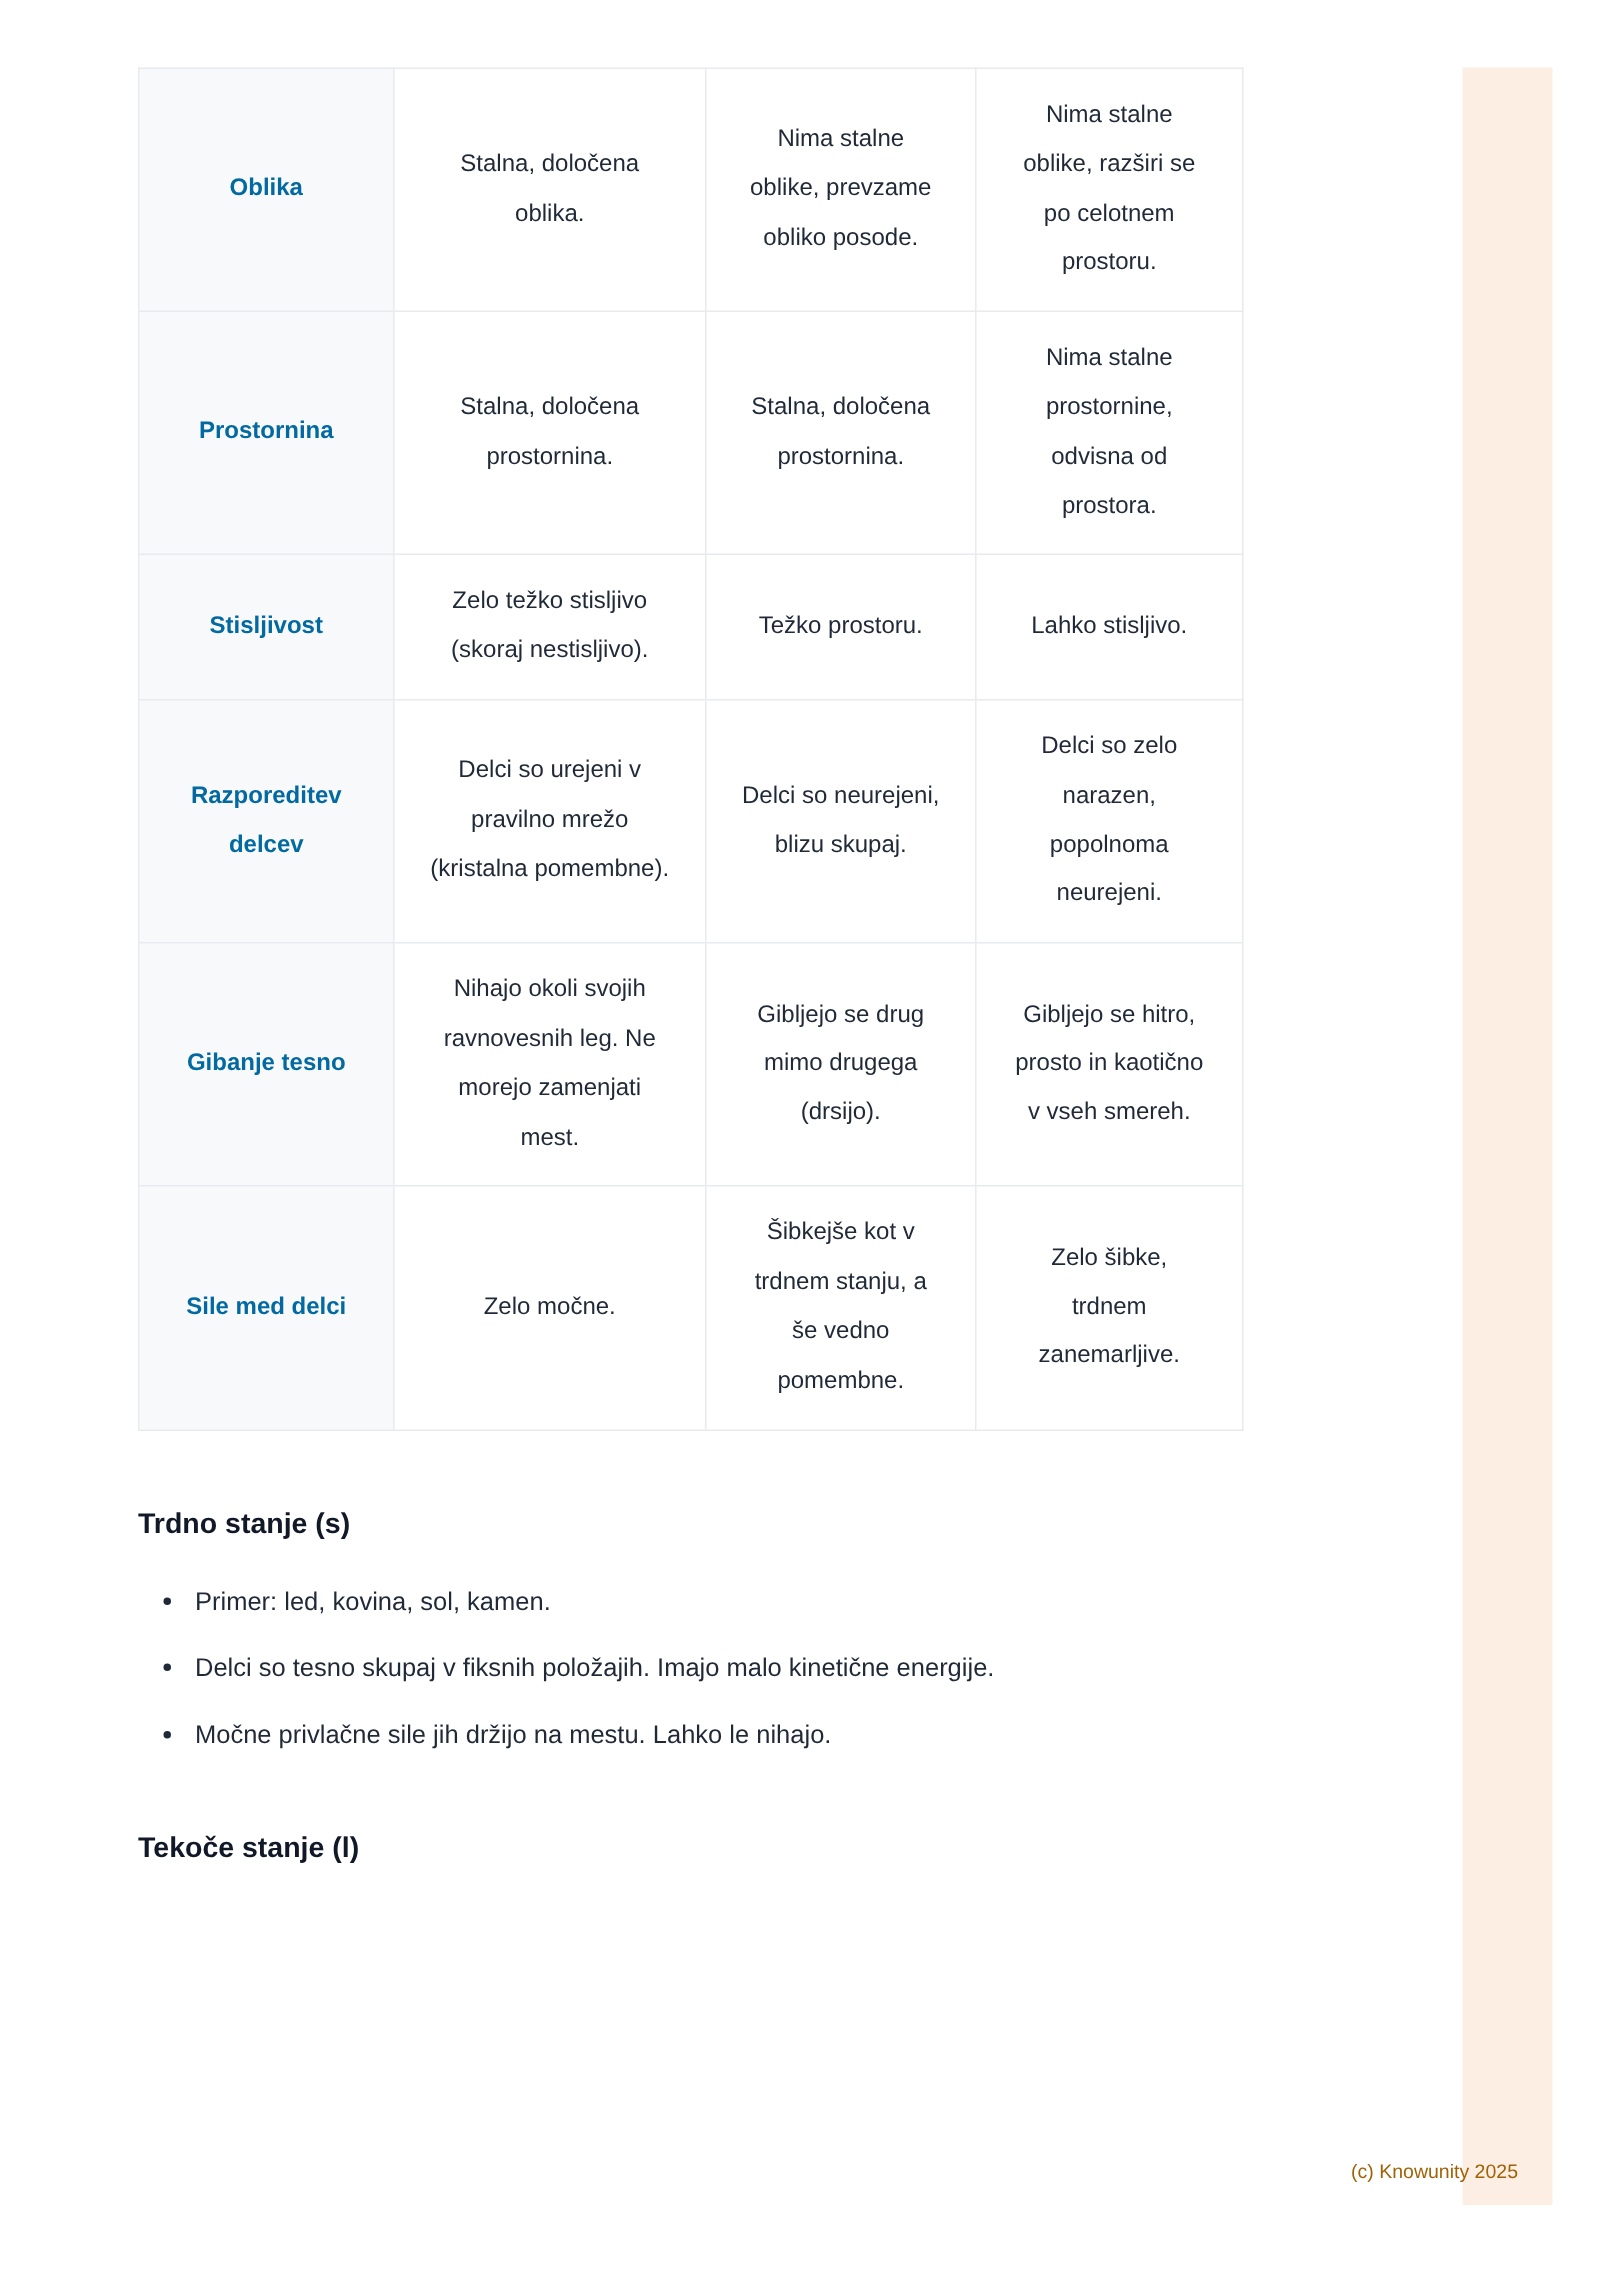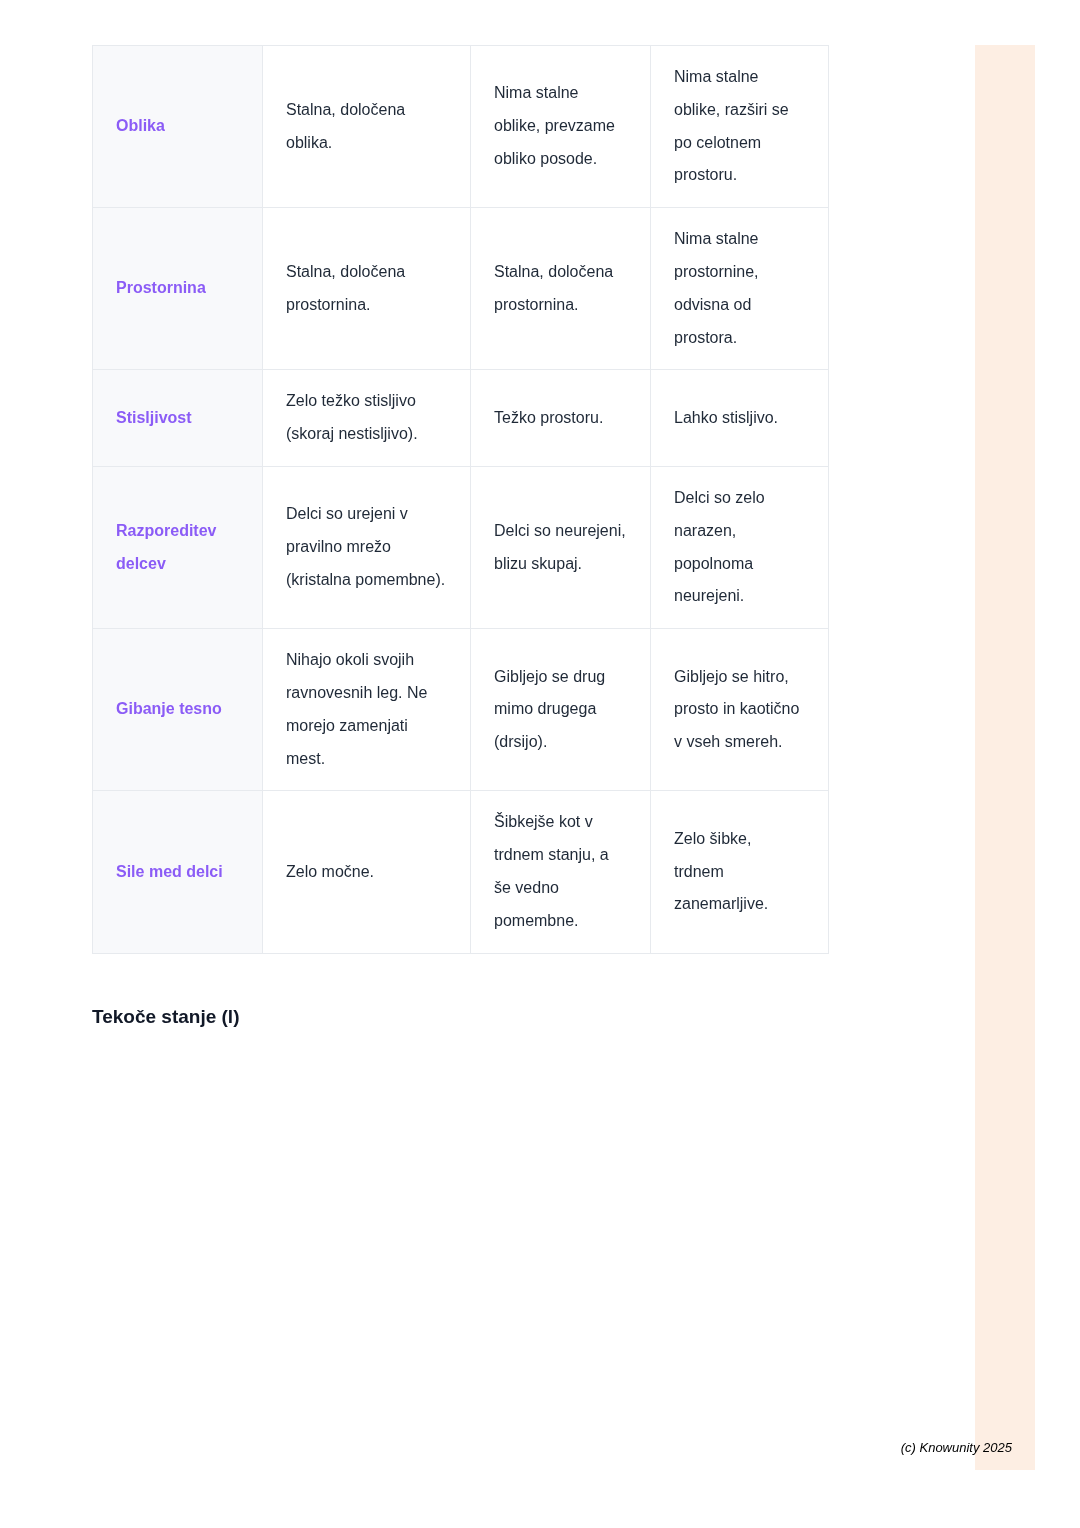--- a/index.html
+++ b/index.html
@@ -36,26 +36,26 @@
     font-size: 16px;
     line-height: 2.05;
     color: #1f2937;
     table-layout: fixed;
   }
   .matter-table th,
   .matter-table td {
     border: 1px solid #e7eaee;
     padding: 15px 23px;
     vertical-align: middle;
-    text-align: left;
+    text-align: center;
   }
   .matter-table th {
     background: #f8f9fb;
     font-weight: bold;
-    color: #8b5cf6;
+    color: #0369a1;
     width: 170px;
   }
   .col-prop   { width: 170px; }
   .col-solid  { width: 208px; }
   .col-liquid { width: 180px; }
   .col-gas    { width: 178px; }
 
   .section-heading {
     font-size: 19px;
     font-weight: bold;
@@ -72,23 +72,22 @@
     line-height: 1.62;
     margin-bottom: 17px;
     color: #1f2937;
     padding-left: 4px;
   }
   .watermark {
     position: absolute;
     top: 1440px;
     right: 68px;
     font-size: 13px;
-    color: #000000;
+    color: #a16207;
     z-index: 2;
-    font-style: italic;
   }
 </style>
 </head>
 <body>
 
 <div class="page">
 
   <div class="side-strip"></div>
 
   <div class="content">
@@ -133,20 +132,28 @@
         </tr>
         <tr>
           <th>Sile med delci</th>
           <td>Zelo močne.</td>
           <td>Šibkejše kot v trdnem stanju, a še vedno pomembne.</td>
           <td>Zelo šibke, trdnem zanemarljive.</td>
         </tr>
       </tbody>
     </table>
 
+    <div class="section">
+      <h3 class="section-heading">Trdno stanje (s)</h3>
+      <ul class="bullets">
+        <li>Primer: led, kovina, sol, kamen.</li>
+        <li>Delci so tesno skupaj v fiksnih položajih. Imajo malo kinetične energije.</li>
+        <li>Močne privlačne sile jih držijo na mestu. Lahko le nihajo.</li>
+      </ul>
+    </div>
 
     <div class="section">
       <h3 class="section-heading">Tekoče stanje (l)</h3>
     </div>
 
   </div>
 
   <div class="watermark">(c) Knowunity 2025</div>
 
 </div>

